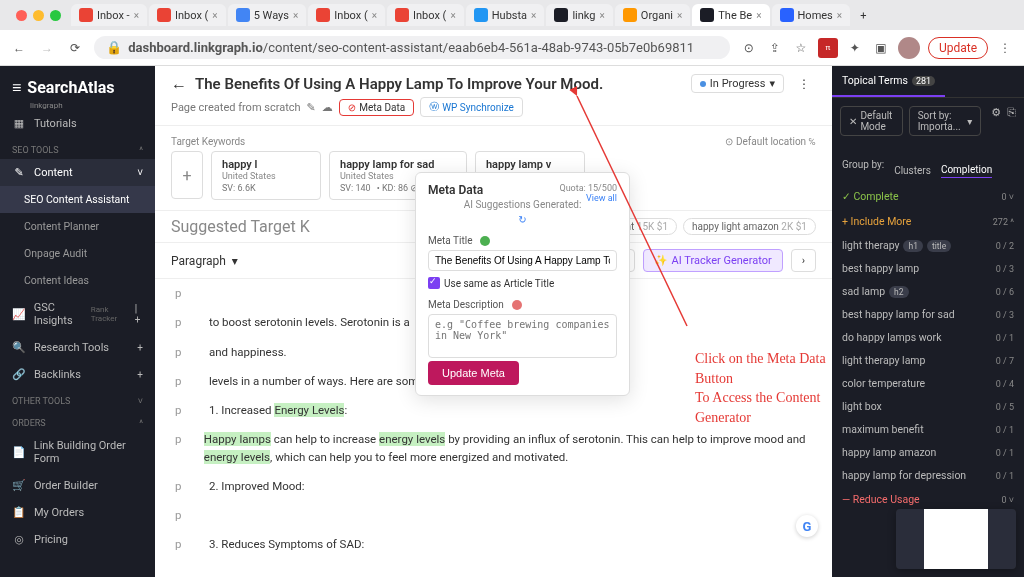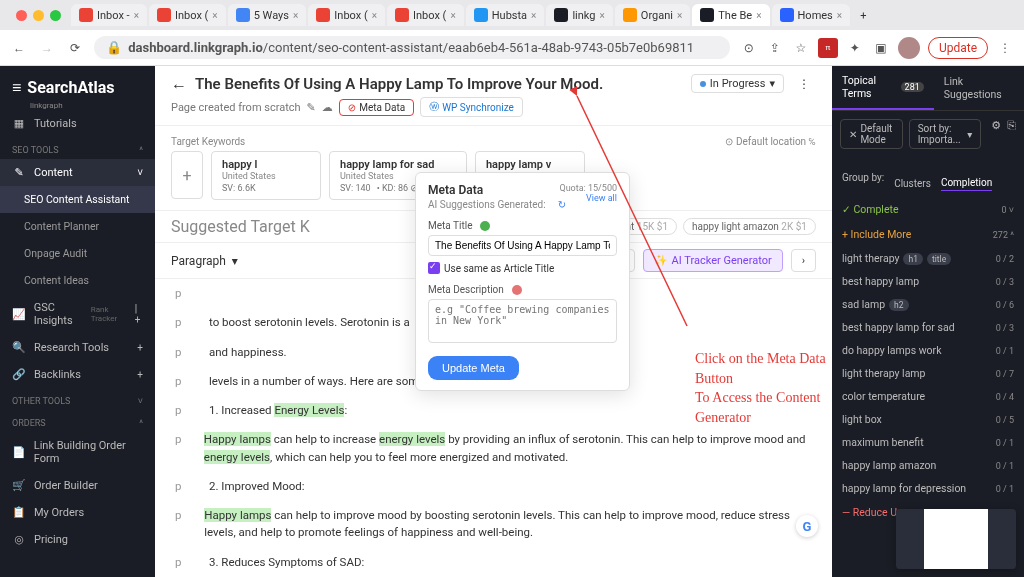--- a/index.html
+++ b/index.html
@@ -64,33 +64,33 @@
 .toolbar-btn.ai { background: #f0e9ff; border-color: #c0a0ff; color: #7b3ff2; }
 .para-label { font-size: 12px; display: flex; align-items: center; gap: 6px; }
 
 .content { flex: 1; overflow-y: auto; padding: 0 20px 20px; background: #fff; position: relative; }
 .p-row { display: flex; gap: 20px; padding: 6px 0; font-size: 11.5px; line-height: 1.5; }
 .p-tag { width: 14px; color: #999; }
 .hl1 { background: #c6f0c2; }
 
 .popover { position: absolute; top: 106px; left: 260px; width: 215px; background: #fff; border: 1px solid #ddd; box-shadow: 0 4px 20px rgba(0,0,0,.12); border-radius: 6px; padding: 10px 12px; font-size: 11px; z-index: 5; }
 .pop-title { font-weight: 600; font-size: 12px; }
-.pop-sub { font-size: 10px; color: #888; margin-top: 2px; display: flex; align-items: center; gap: 12px; }
+.pop-sub { font-size: 10px; color: #888; margin-top: 2px; display: flex; align-items: center; gap: 4px; flex-direction: column; }
 .pop-quota { position: absolute; top: 10px; right: 12px; font-size: 9px; color: #888; text-align: right; }
 .pop-quota a { color: #3b82f6; display: block; }
 .pop-field { margin-top: 10px; }
 .pop-label { font-size: 10px; color: #555; display: flex; align-items: center; gap: 8px; }
 .pop-check { width: 10px; height: 10px; border-radius: 50%; background: #4caf50; }
 .pop-warn { width: 10px; height: 10px; border-radius: 50%; background: #e57373; }
 .pop-input { width: 100%; border: 1px solid #ddd; border-radius: 4px; padding: 4px 6px; font-size: 10px; margin-top: 4px; }
 .pop-cb-row { display: flex; align-items: center; gap: 4px; margin-top: 6px; font-size: 10px; }
 .pop-cb { width: 12px; height: 12px; background: #7b3ff2; border-radius: 2px; position: relative; }
 .pop-cb::after { content: "✓"; color: #fff; font-size: 9px; position: absolute; top: -1px; left: 1px; }
 .pop-textarea { width: 100%; height: 44px; border: 1px solid #ddd; border-radius: 4px; padding: 4px 6px; font-size: 10px; margin-top: 4px; resize: none; color: #aaa; }
-.pop-btn { background: #3b82f6; color: #fff; border: none; padding: 6px 14px; border-radius: 9px; font-size: 11px; margin-top: 10px; cursor: pointer; }
+.pop-btn { background: #be185d; color: #fff; border: none; padding: 6px 14px; border-radius: 4px; font-size: 11px; cursor: pointer; }
 
 .annot-arrow { position: absolute; top: 20px; left: 412px; width: 150px; height: 250px; pointer-events: none; z-index: 6; }
 .annot-text { position: absolute; top: 283px; left: 540px; color: #e53935; font-size: 14px; line-height: 1.4; z-index: 6; font-family: serif; }
 
 .sidebar-right { width: 192px; background: #1b1d26; color: #bbb; overflow-y: auto; font-size: 11px; }
 .r-tabs { display: flex; border-bottom: 1px solid #333; font-size: 10.5px; }
 .r-tab { padding: 8px 10px; cursor: pointer; display:flex; gap:4px; align-items:center; }
 .r-tab.active { color: #fff; border-bottom: 2px solid #7b3ff2; }
 .r-tab .badge { background: #444; padding: 0 4px; border-radius: 6px; font-size: 9px; }
 .r-controls { display: flex; gap: 6px; padding: 8px; }
@@ -367,21 +367,20 @@
           <div class="p-row">
             <span class="p-tag">p</span>
             <div><span class="hl1"><span class="hl1">Happy lamp</span>s</span> can help to increase <span class="hl1">energy levels</span> by providing an influx of serotonin. This can help to improve mood and <span class="hl1">energy levels</span>, which can help you to feel more energized and motivated.</div>
           </div>
           <div class="p-row">
             <span class="p-tag">p</span>
             <div>2. Improved Mood:</div>
           </div>
           <div class="p-row">
             <span class="p-tag">p</span>
-            <div><span class="hl1"><span class="hl1">Happy lamp</span>s</span> can help to improve mood by boosting serotonin levels. This can help to improve mood, reduce stress levels, and help to promote feelings of happiness and well-being.</div>
           </div>
           <div class="p-row">
             <span class="p-tag">p</span>
             <div>3. Reduces Symptoms of SAD:</div>
           </div>
           <div class="p-row"></div>
         </div>
     </div>
 
     <div class="popover">
@@ -432,21 +431,20 @@
         <span style="color:#4285f4">G</span>
       </div>
   </div>
 
   <div class="sidebar-right">
     <div class="r-tabs">
       <div class="r-tab active">
           <span>Topical Terms</span>
           <span class="badge">281</span>
         </div>
-      <div class="r-tab">Link Suggestions</div>
     </div>
     <div class="r-controls">
       <div class="r-ctrl">✕ <span>Default Mode</span></div>
       <div class="r-ctrl"><span>Sort by: Importa...</span> ▾</div>
       <span class="r-gear">⚙</span>
       <span>⎘</span>
     </div>
     <div class="r-group">
       <span>Group by:</span>
       <span class="r-g-opt">Clusters</span>

